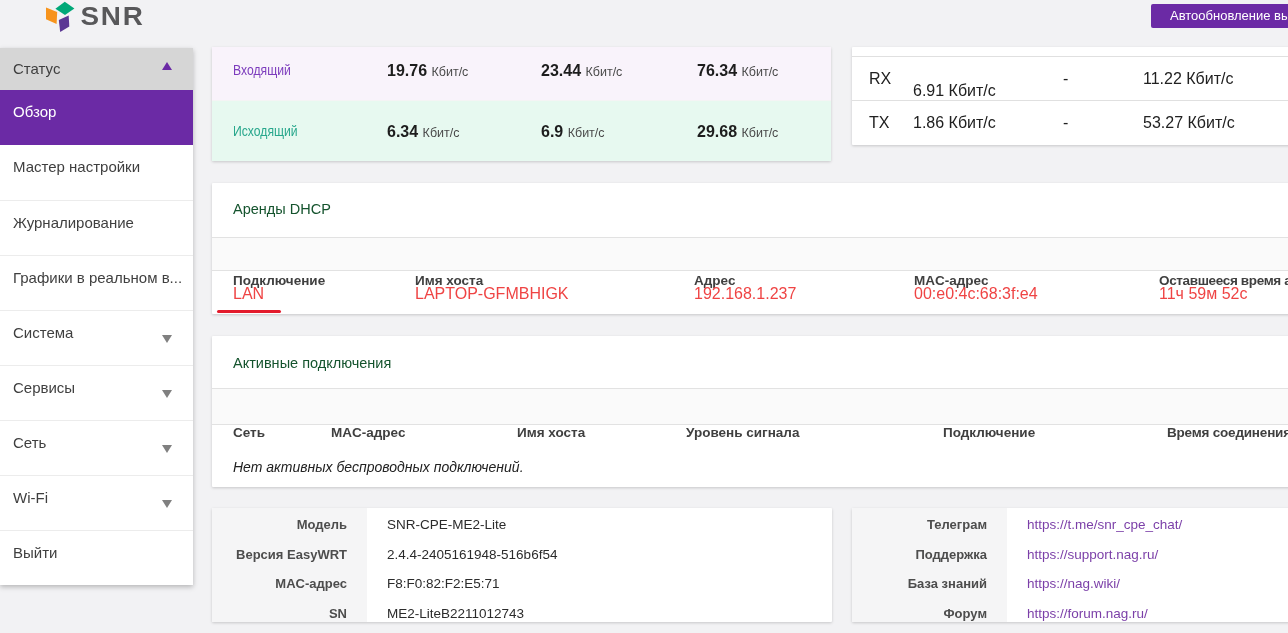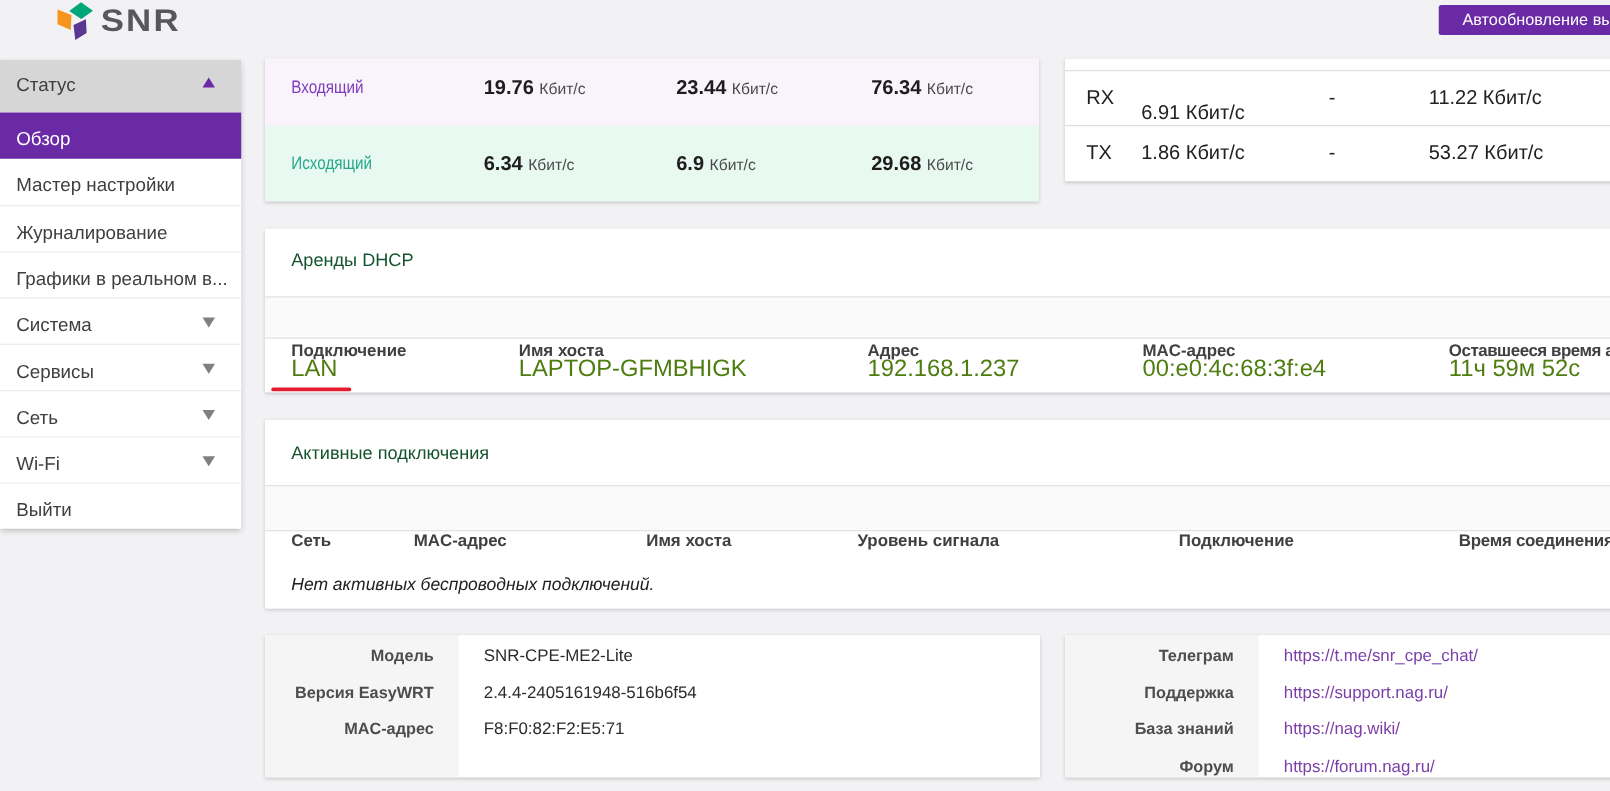--- a/index.html
+++ b/index.html
@@ -22,21 +22,21 @@
   position:absolute; left:1151px; top:4px; height:24px; width:240px;
   background:#6b2aa5; color:#fff; font-size:13px; line-height:24px;
   padding-left:19px; border-radius:2px; white-space:nowrap; overflow:hidden;
 }
 
 
 #sidebar {
   position:absolute; left:0; top:48px; width:193px; background:#fff;
   box-shadow:0 2px 5px rgba(0,0,0,0.25); font-size:15px; color:#3f3f3f;
 }
-#sidebar .item { position:relative; height:37px; line-height:44.3px; padding-left:13px; border-top:1px solid #ececec; }
+#sidebar .item { position:relative; height:55px; line-height:44.3px; padding-left:13px; border-top:1px solid #ececec; }
 #sidebar .item:first-child { border-top:none; }
 #sidebar .head { height:42px; line-height:42px; background:#d6d6d6; border-top:none; }
 #sidebar .sel { background:#6b2aa5; color:#fff; border-top:none; }
 #sidebar .sel + .item { border-top:none; }
 .tri-up { position:absolute; right:21px; top:50%; margin-top:-7px; width:0; height:0;
   border-left:5px solid transparent; border-right:5px solid transparent; border-bottom:8px solid #6b2aa5; }
 .tri-down { position:absolute; right:21px; top:50%; width:0; height:0;
   border-left:5px solid transparent; border-right:5px solid transparent; border-top:8px solid #808080; margin-top:-3px; }
 
 
@@ -56,21 +56,21 @@
 #rxtx { left:852px; top:47px; width:460px; height:98px; font-size:16px; }
 #rxtx .strip { height:10px; border-bottom:1px solid #e0e0e0; }
 #rxtx .row { height:43px; position:relative; }
 #rxtx .row.b { border-top:1px solid #e0e0e0; height:44px; }
 #rxtx .c { position:absolute; top:50%; transform:translateY(-50%); white-space:nowrap; }
 
 
 .title { position:absolute; left:21px; font-size:14.5px; color:#14532d; }
 .thead { position:absolute; left:0; right:0; background:#fafafa; border-top:1px solid #e2e2e2; border-bottom:1px solid #e2e2e2; }
 .th { position:absolute; font-weight:bold; font-size:13.5px; color:#404040; top:50%; transform:translateY(-50%); white-space:nowrap;margin-top:26px; }
-.td { position:absolute; font-size:19px; color:#4d7c0f; white-space:nowrap; }
+.td { position:absolute; font-size:16px; color:#ef4444; white-space:nowrap; }
 
 #dhcp { left:212px; top:183px; width:1120px; height:131px; }
 #active { left:212px; top:336px; width:1120px; height:151px; }
 #active .noconn { position:absolute; left:21px; top:122.5px; font-style:italic; font-size:14px; color:#212121; }
 
 
 .infocard { height:114px; overflow:hidden; }
 #info { left:212px; top:508px; width:620px; }
 #links { left:852px; top:508px; width:480px; }
 .labelcol { position:absolute; left:0; top:0; bottom:0; width:155px; background:#f5f5f6; }
@@ -174,20 +174,24 @@
       <span class="ival">SNR-CPE-ME2-Lite</span>
     </div>
   <div class="irow" style="top:31px;">
       <span class="ilabel">Версия EasyWRT</span>
       <span class="ival">2.4.4-2405161948-516b6f54</span>
     </div>
   <div class="irow" style="top:60.5px;">
       <span class="ilabel">MAC-адрес</span>
       <span class="ival">F8:F0:82:F2:E5:71</span>
     </div>
+  <div class="irow" style="top:90px;">
+      <span class="ilabel">SN</span>
+      <span class="ival">ME2-LiteB2211012743</span>
+    </div>
 </div>
 
 <div id="links" class="card infocard">
   <div class="labelcol"></div>
   <div class="irow" style="top:1.5px;">
       <span class="ilabel">Телеграм</span>
       <span class="ival link">https://t.me/snr_cpe_chat/</span>
     </div>
   <div class="irow" style="top:31px;">
       <span class="ilabel">Поддержка</span>

